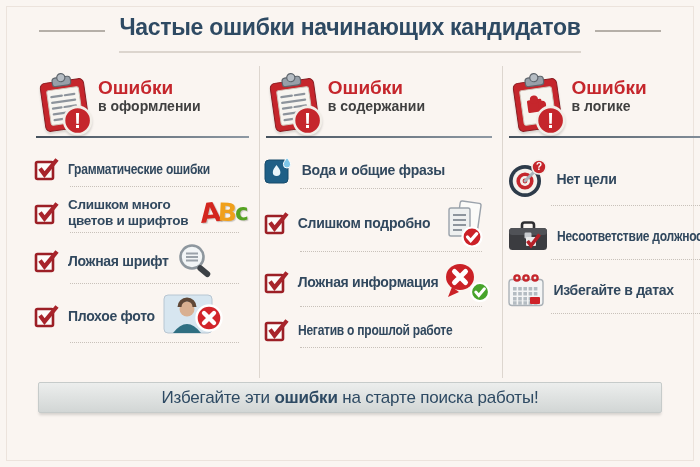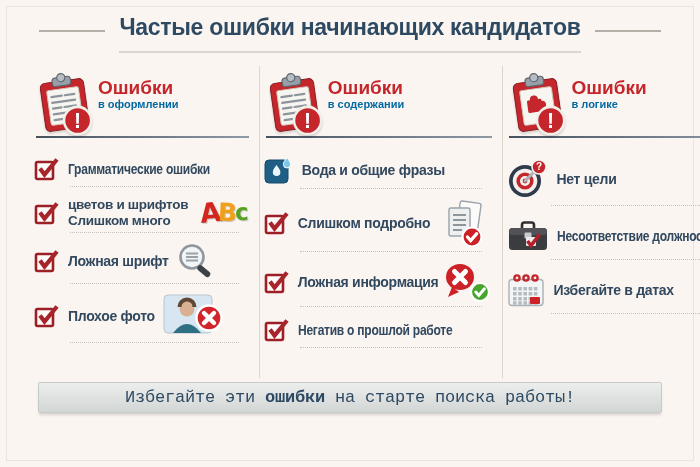--- a/index.html
+++ b/index.html
@@ -15,21 +15,21 @@
 
   
   .columns { position:absolute; top:66px; left:30px; right:30px; height:312px; display:grid; grid-template-columns:1fr 1fr 1fr; }
   .column { padding:0 10px 0 4px; border-right:1px solid #ddd6cf; }
   .column:last-child { border-right:none; }
 
   .col-header { position:relative; height:78px; }
   .clipboard { position:absolute; left:0; top:2px; z-index:2; filter:drop-shadow(0 2px 1px rgba(0,0,0,0.15)); }
   .head-text { position:absolute; left:64px; top:12px; z-index:2; line-height:1.08; }
   .head-accent { display:block; font-size:19px; font-weight:bold; color:#c5262c; }
-  .head-rest { display:block; font-size:11px; font-weight:bold; color:#0369a1; }
+  .head-rest { display:block; font-size:14px; font-weight:bold; color:#404040; }
   .head-rule { position:absolute; left:2px; right:0; bottom:6px; height:2px; z-index:1;
                background:linear-gradient(to right,#46525e,#8e99a4); }
 
   .items { margin-top:6px; }
   .item { display:flex; align-items:center; gap:8px; padding:6px 0 2px; overflow:visible; }
   .col-2 .item { padding:9px 0 4px; }
   .label { font-size:14px; font-weight:bold; color:#31485e; letter-spacing:-0.3px; white-space:nowrap; }
   .label.condense { display:inline-block; transform:scaleX(0.86); transform-origin:left center; }
   .label-stack { display:flex; flex-direction:column; line-height:1.15; }
   .label-stack .label { font-size:13.5px; }
@@ -43,21 +43,21 @@
   .abc span { display:inline-block; text-shadow:1px 1px 1px rgba(0,0,0,0.2); }
   .abc-a { color:#d3261f; font-size:27px; transform:rotate(-6deg); }
   .abc-b { color:#f0a01b; font-size:25px; margin-left:-3px; transform:rotate(3deg); }
   .abc-c { color:#56a322; font-size:23px; margin-left:-2px; transform:rotate(-2deg); }
 
   
   .banner { position:absolute; left:38px; right:38px; bottom:54px; height:31px;
             background:linear-gradient(#eceeed,#d2d6d5); border:1px solid #c6cbca; border-radius:2px;
             box-shadow:0 3px 3px -1px rgba(0,0,0,0.15);
             display:flex; align-items:center; justify-content:center; }
-  .banner-text { font-size:17px; color:#2e4a63; letter-spacing:-0.2px;font-family:Liberation Mono, monospace; }
+  .banner-text { font-size:17px; color:#2e4a63; letter-spacing:-0.2px; }
   .banner-text .bold { font-weight:bold; }
 
   svg { display:block; }
   svg text { font-family:"Liberation Sans","DejaVu Sans",sans-serif; }
 </style>
 </head>
 <body>
 
 <div class="page">
   <div class="frame"></div>
@@ -105,22 +105,22 @@
           <span class="label condense">Грамматические ошибки</span>
         </div>
         <div class="sep"></div>
 
         <div class="item">
           <svg class="icon" width="26" height="26" viewBox="0 0 26 26">
             <rect x="2" y="6" width="17" height="17" rx="1.5" fill="#fdfcfa" stroke="#9c1f26" stroke-width="2.6"></rect>
             <path d="M6 12.5 L10.5 18.5 L23 3.5" fill="none" stroke="#a8242b" stroke-width="4.2"></path>
           </svg>
           <span class="label-stack">
+            <span class="label">Слишком много</span>
             <span class="label">цветов и шрифтов</span>
-            <span class="label">Слишком много</span>
           </span>
           <span class="abc">
             <span class="abc-a">A</span>
             <span class="abc-b">B</span>
             <span class="abc-c">c</span>
           </span>
         </div>
         <div class="sep"></div>
 
         <div class="item">

